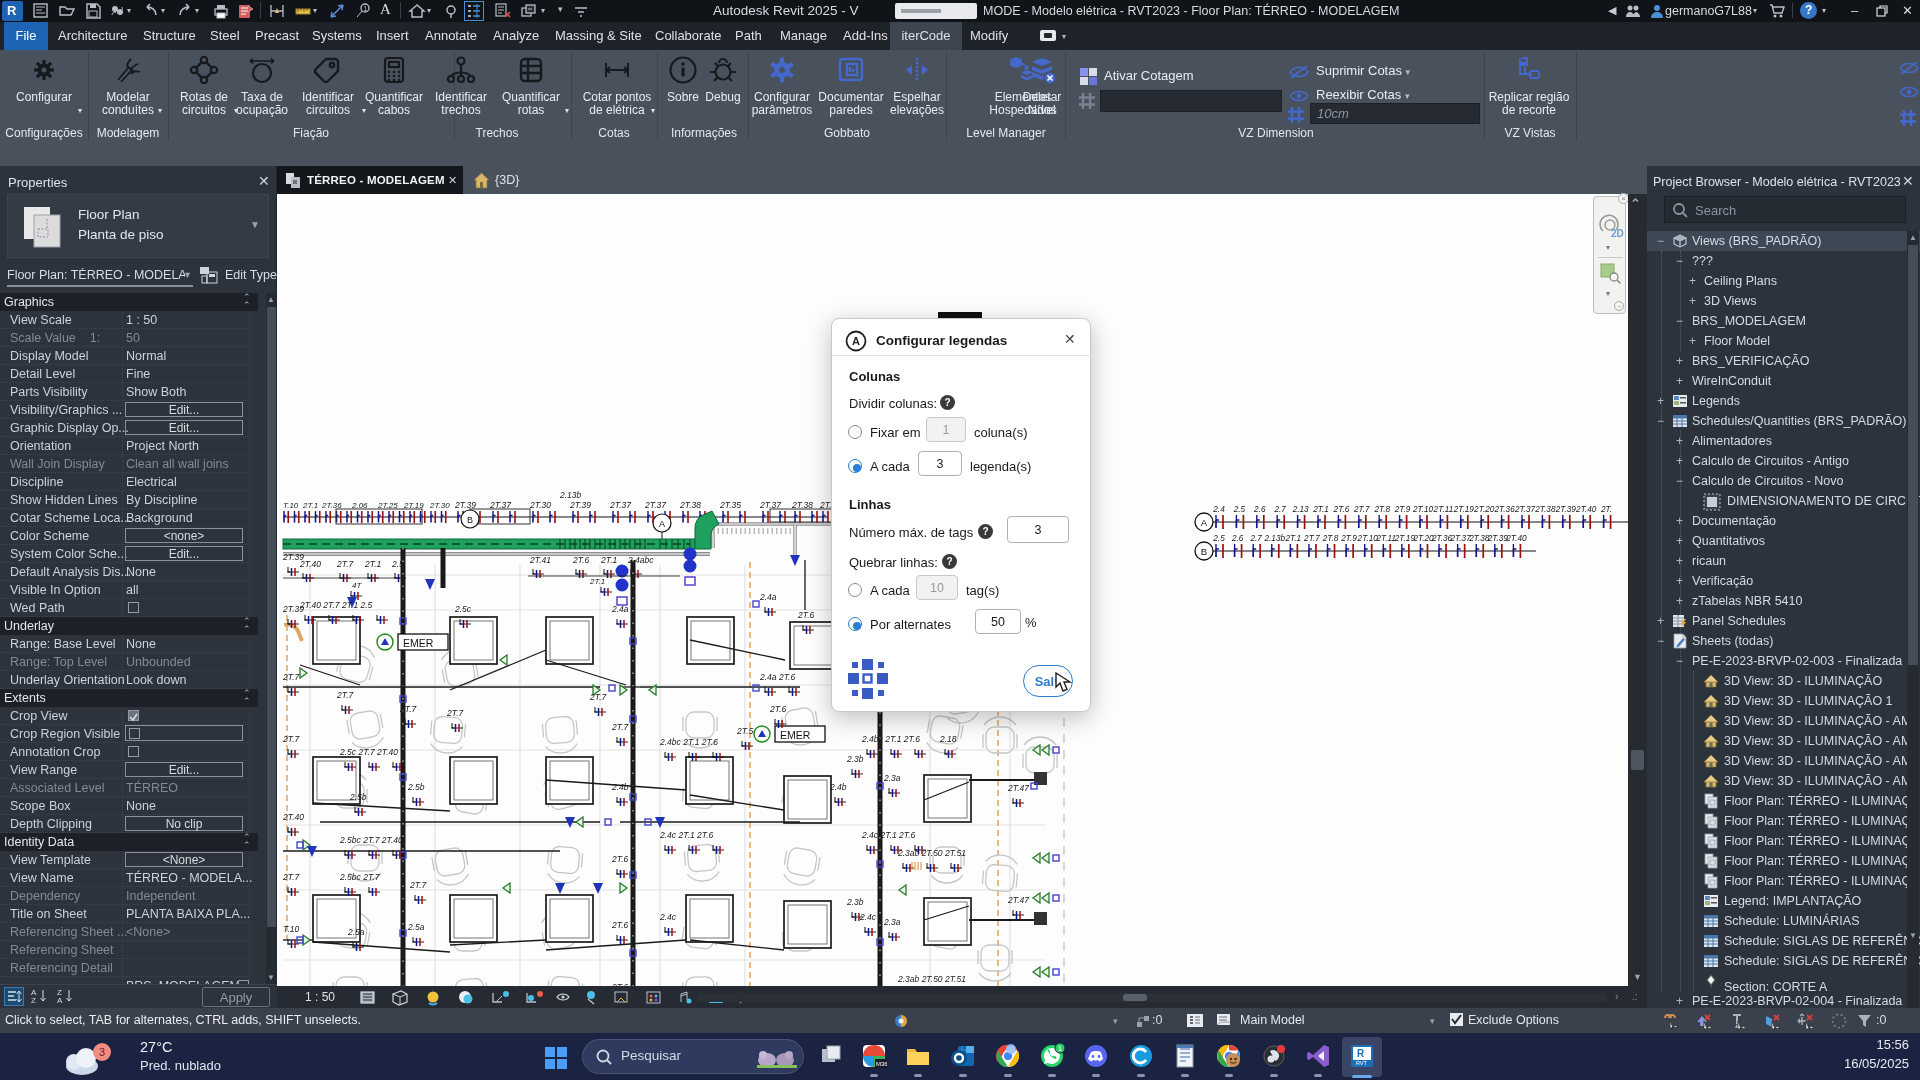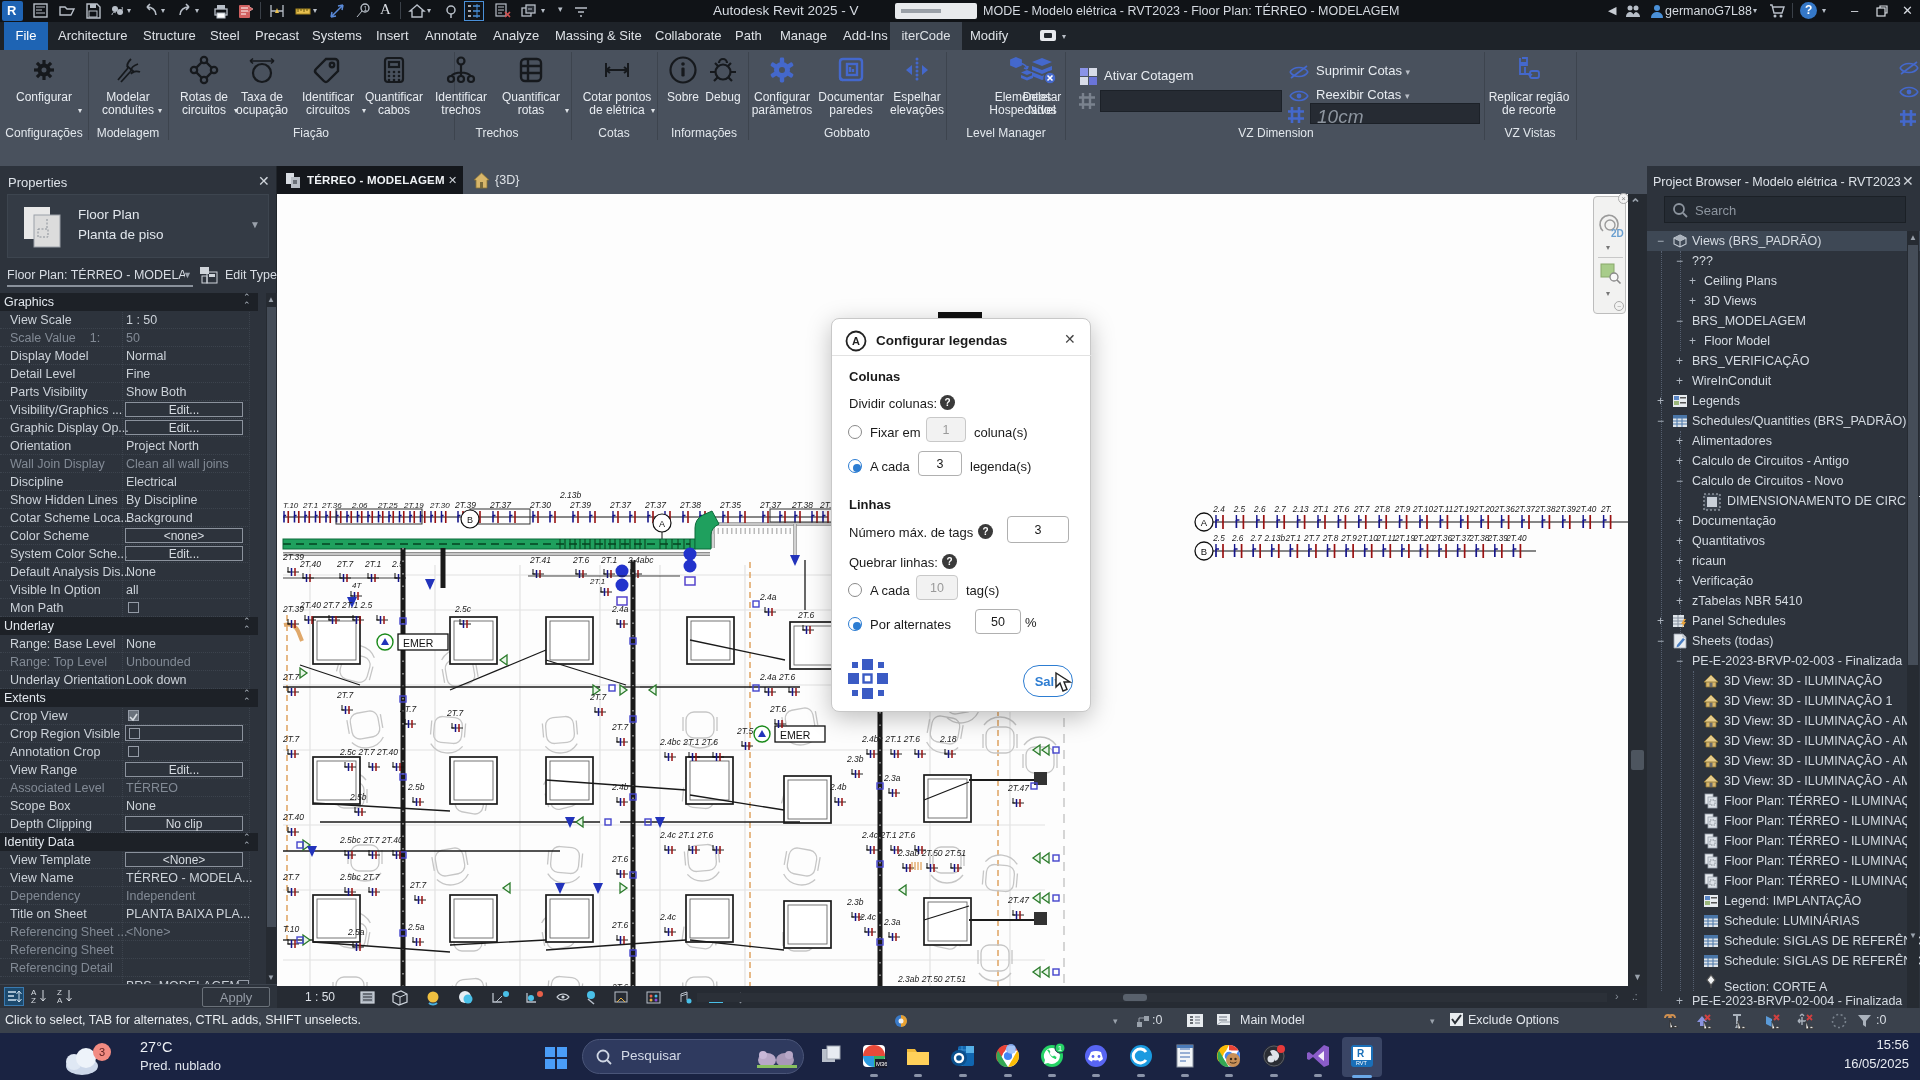--- a/index.html
+++ b/index.html
@@ -441,21 +441,21 @@
 <div class="abs" style="left:1316px;top:13px;font-size:13px;color:#e8ecf1">Suprimir Cotas <span style="font-size:9px;color:#b8bec6">▾</span></div>
 <div class="abs" style="left:1288px;top:38px"><svg width="22" height="16">
           <path d="M2 8c4-6 14-6 18 0M2 8c4 6 14 6 18 0" stroke="#4468cc" stroke-width="1.6" fill="none"></path>
           <circle cx="11" cy="8" r="2.4" fill="#4468cc"></circle>
         </svg></div>
 <div class="abs" style="left:1316px;top:37px;font-size:13px;color:#e8ecf1">Reexibir Cotas <span style="font-size:9px;color:#b8bec6">▾</span></div>
 <div class="abs" style="left:1286px;top:55px"><svg width="20" height="20">
           <path d="M6 2v16M13 2v16M2 6.5h16M2 13.5h16" stroke="#4468cc" stroke-width="2.6"></path>
         </svg></div>
 <div class="abs" style="left:1310px;top:53px;width:170px;height:21px;background:#262b33;border:1px solid #1c2128">
-        <span style="position:absolute;left:6px;top:2px;font-style:italic;color:#8d959f;font-size:19px">10cm</span>
+        <span style="position:absolute;left:6px;top:2px;font-style:italic;color:#8d959f;font-size:13px">10cm</span>
       </div>
       <svg class="abs" style="left:1898px;top:10px" width="22" height="16">
         <path d="M2 8c4-6 14-6 18 0M2 8c4 6 14 6 18 0" stroke="#4468cc" stroke-width="1.6" fill="none"></path>
         <path d="M3 14L19 2" stroke="#4468cc" stroke-width="1.6"></path>
       </svg>
 <svg class="abs" style="left:1898px;top:34px" width="22" height="16">
         <path d="M2 8c4-6 14-6 18 0M2 8c4 6 14 6 18 0" stroke="#4468cc" stroke-width="1.6" fill="none"></path>
         <circle cx="11" cy="8" r="2.4" fill="#4468cc"></circle>
       </svg>
 <svg class="abs" style="left:1898px;top:58px" width="20" height="20">
@@ -1782,21 +1782,21 @@
         </div>
 <div class="prow" style="top:270px">
           <span class="lab" style="left:10px">Default Analysis Dis...</span>
           <span class="val">None</span>
         </div>
 <div class="prow" style="top:288px">
           <span class="lab" style="left:10px">Visible In Option</span>
           <span class="val">all</span>
         </div>
 <div class="prow" style="top:306px">
-          <span class="lab" style="left:10px">Mon Path</span>
+          <span class="lab" style="left:10px">Wed Path</span>
           <span class="cbox"></span>
         </div>
 <div class="psec" style="top:324px">
           <span style="position:absolute;left:4px;top:2px">Underlay</span>
           <span style="position:absolute;left:243px;top:0px;font-size:9px;color:#aeb6c0;line-height:8px">⌃<br>⌃</span>
         </div>
 <div class="prow" style="top:342px">
           <span class="lab" style="left:10px">Range: Base Level</span>
           <span class="val">None</span>
         </div>

